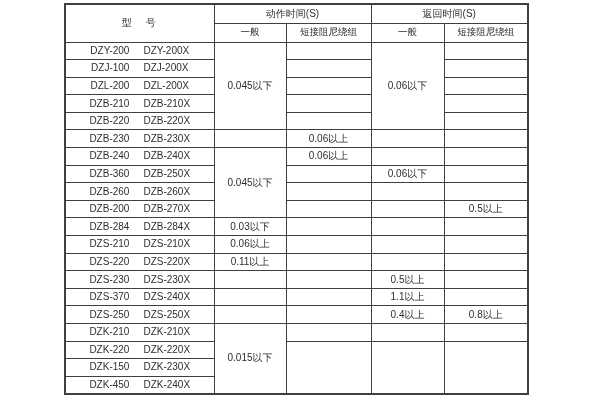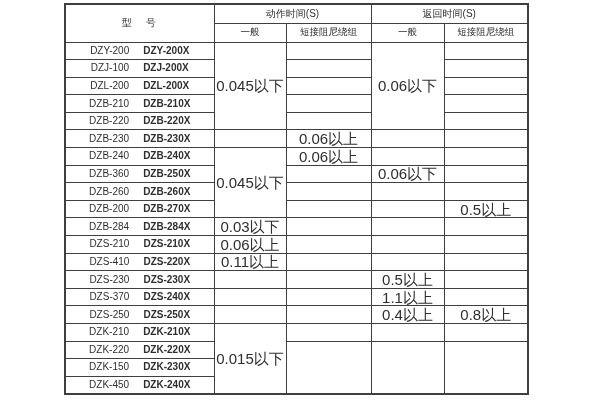--- a/index.html
+++ b/index.html
@@ -32,22 +32,22 @@
     font-weight: normal;
     white-space: nowrap;
     overflow: hidden;
     line-height: 1;
   }
   tr.hdr { height: 19px; }
   tr.data { height: 17.6px; }
   th.model-hdr { white-space: pre; letter-spacing: 2px; }
   th.sub { font-size: 9.5px; font-family: Liberation Serif, serif; }
   td.m span { display: inline-block; }
-  td.m span + span { margin-left: 14px; font-weight: bold; }
-  td.v { font-size: 15px; }
+  td.m span + span { margin-left: 14px; }
+  td.v { font-size: 10px; }
 </style>
 </head>
 <body>
 
 <div id="screen">
   <table class="spec">
     <colgroup>
       <col style="width:149px">
       <col style="width:72px">
       <col style="width:85px">
@@ -138,21 +138,21 @@
       <td></td>
     </tr>
     <tr class="data">
       <td class="m"><span>DZS-210</span><span>DZS-210X</span></td>
       <td class="v">0.06以上</td>
       <td></td>
       <td></td>
       <td></td>
     </tr>
     <tr class="data">
-      <td class="m"><span>DZS-410</span><span>DZS-220X</span></td>
+      <td class="m"><span>DZS-220</span><span>DZS-220X</span></td>
       <td class="v">0.11以上</td>
       <td></td>
       <td></td>
       <td></td>
     </tr>
     <tr class="data">
       <td class="m"><span>DZS-230</span><span>DZS-230X</span></td>
       <td></td>
       <td></td>
       <td class="v">0.5以上</td>

